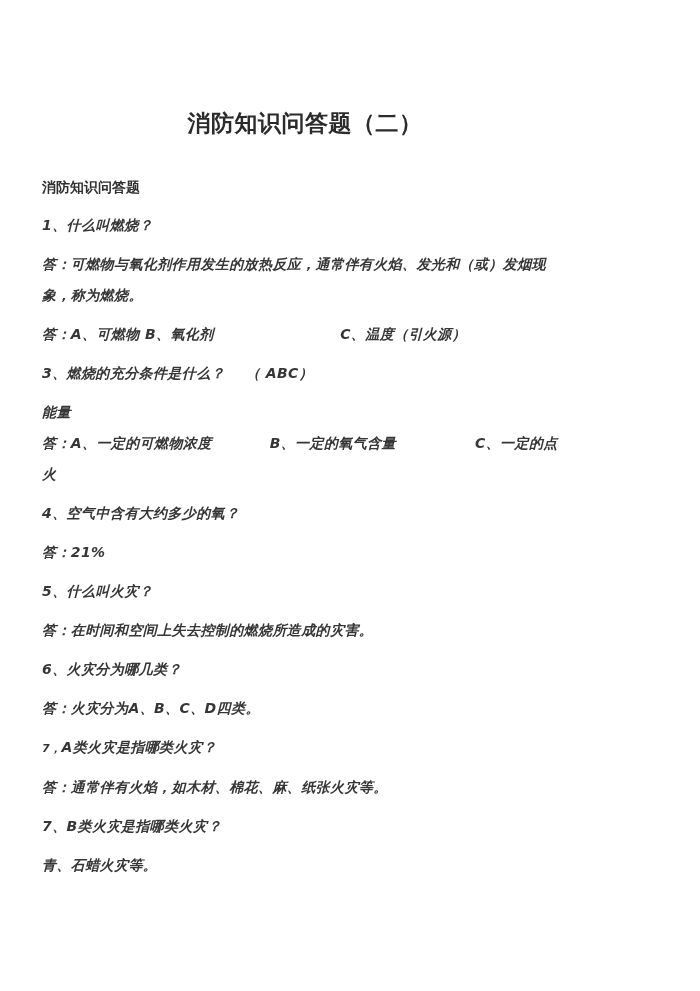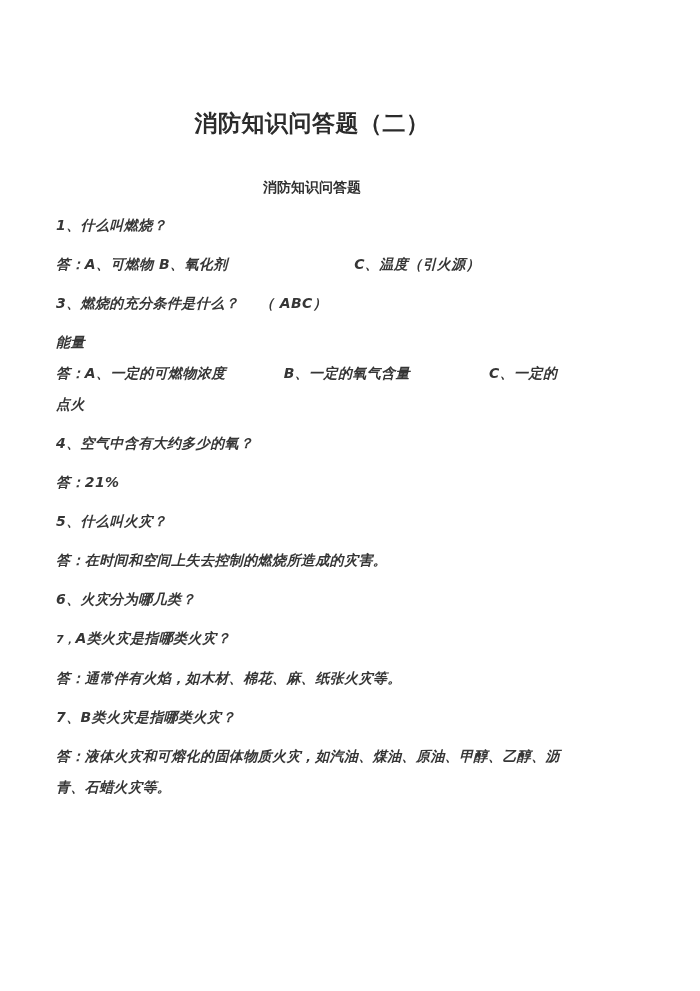--- a/index.html
+++ b/index.html
@@ -10,39 +10,38 @@
   body {
     width: 700px;
     height: 991px;
     overflow: hidden;
     font-family: "DejaVu Sans", sans-serif;
   }
   .page {
     box-sizing: border-box;
     width: 660px;
     height: 991px;
-    padding: 108px 92px 0 56px;
+    padding: 108px 92px 0 42px;
     background: #ffffff;
     color: #333333;
     border-radius: 21px;
   }
   .doc-title {
     margin: 0 0 39px 0;
     font-size: 23px;
     font-weight: bold;
     text-align: center;
     color: #2b2b2b;
     line-height: 30px;
     letter-spacing: 0.5px;
   }
   .doc-subtitle {
     margin: 16px 0 13px 0;
     font-size: 14px;
     font-weight: bold;
-    text-align: center;
     color: #303030;
     line-height: 20px;
   }
   .block {
     margin: 0 0 8px 0;
   }
   .line {
     font-size: 14px;
     font-weight: bold;
     line-height: 31px;
@@ -60,20 +59,24 @@
 
 <div class="page">
 
   <h1 class="doc-title">消防知识问答题（二）</h1>
   <h2 class="doc-subtitle">消防知识问答题</h2>
 
   <div class="block">
     <div class="line">1、什么叫燃烧？</div>
   </div>
 
+  <div class="block">
+    <div class="line">答：可燃物与氧化剂作用发生的放热反应，通常伴有火焰、发光和（或）发烟现</div>
+    <div class="line">象，称为燃烧。</div>
+  </div>
 
 
   <div class="block">
     <div class="line">答：A、可燃物 B、氧化剂                        C、温度（引火源）</div>
   </div>
 
   <div class="block">
     <div class="line">3、燃烧的充分条件是什么？    （ ABC）</div>
   </div>
 
@@ -95,31 +98,33 @@
   </div>
 
   <div class="block">
     <div class="line">答：在时间和空间上失去控制的燃烧所造成的灾害。</div>
   </div>
 
   <div class="block">
     <div class="line">6、火灾分为哪几类？</div>
   </div>
 
+  <div class="block">
+    <div class="line">答：火灾分为A、B、C、D四类。</div>
+  </div>
 
   <div class="block">
     <div class="line"><span class="small-num">7，</span><span>A类火灾是指哪类火灾？</span></div>
   </div>
 
   <div class="block">
     <div class="line">答：通常伴有火焰，如木材、棉花、麻、纸张火灾等。</div>
   </div>
 
   <div class="block">
     <div class="line">7、B类火灾是指哪类火灾？</div>
   </div>
 
   <div class="block">
-    <div class="line">答：液体火灾和可熔化的固体物质火灾，如汽油、煤油、原油、甲醇、乙醇、沥</div>
     <div class="line">青、石蜡火灾等。</div>
   </div>
 
 </div>
 
 </body></html>

